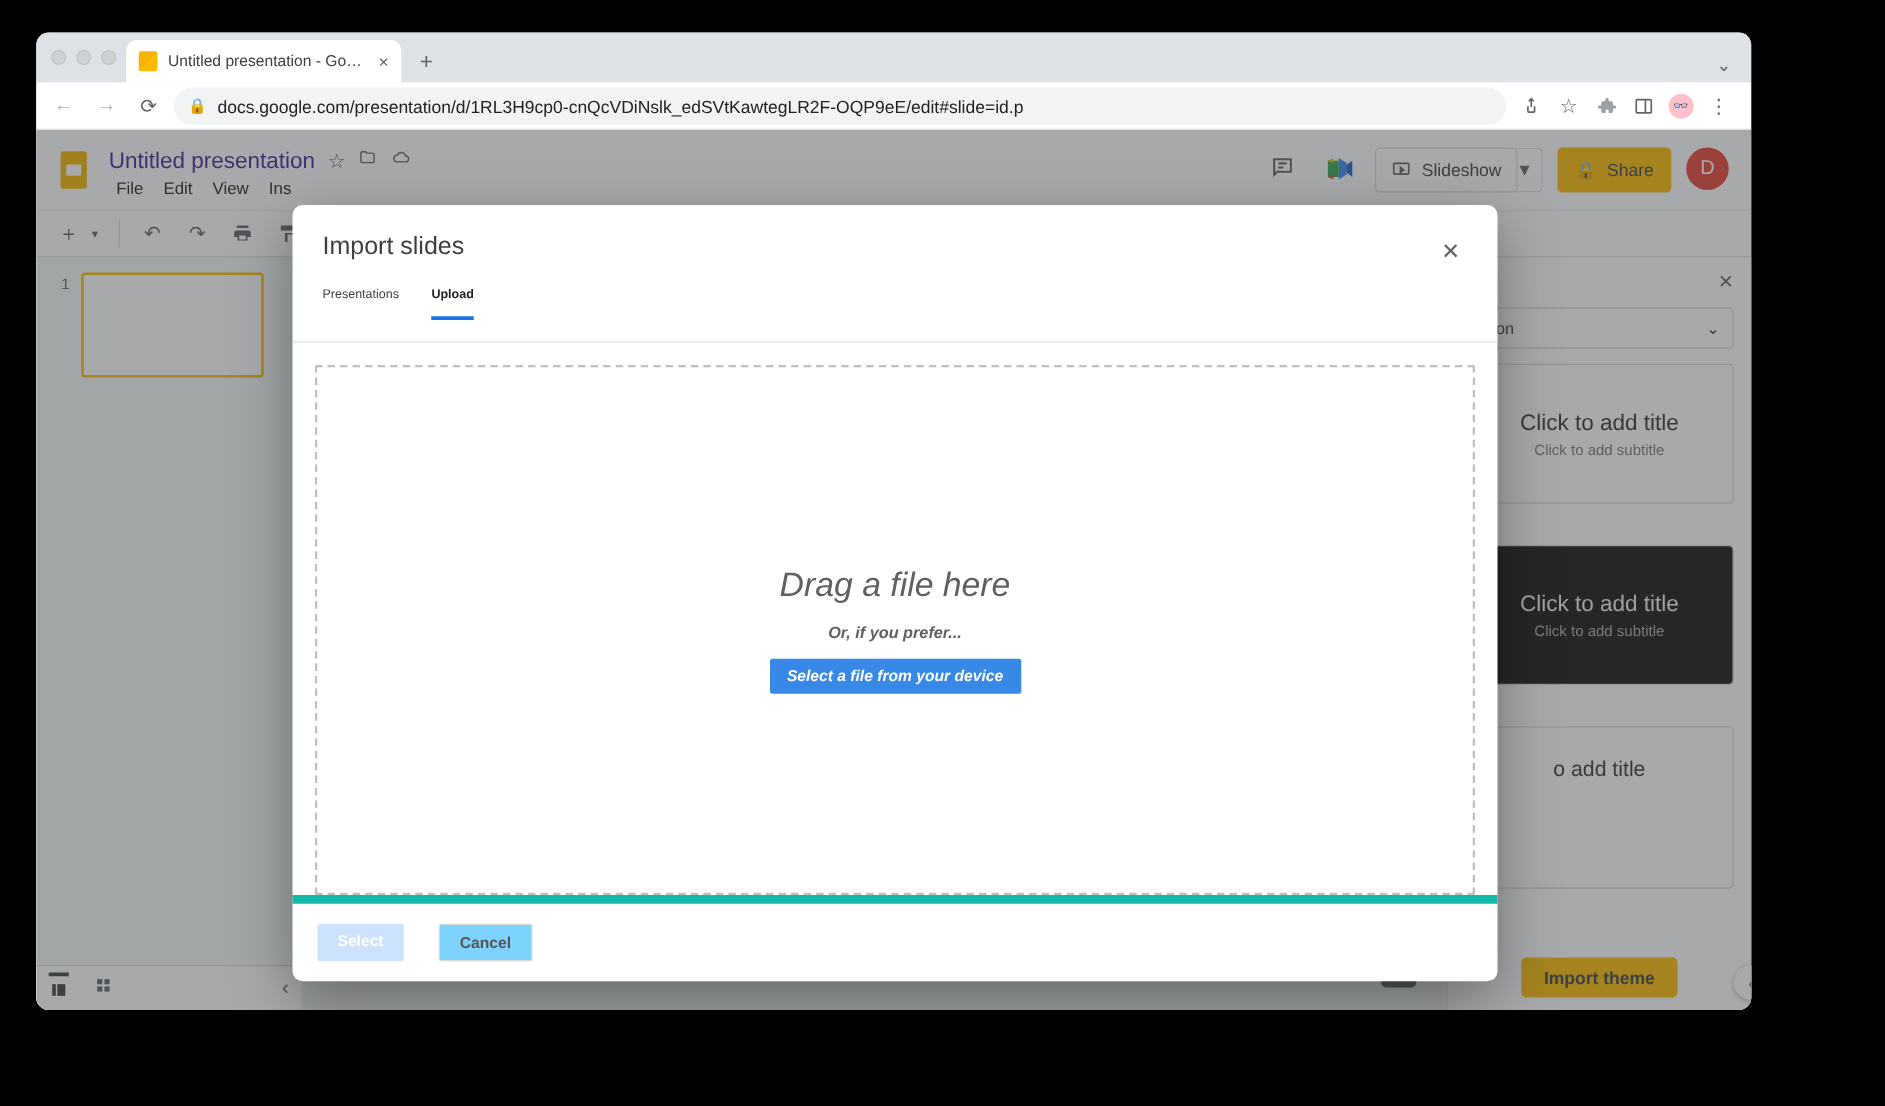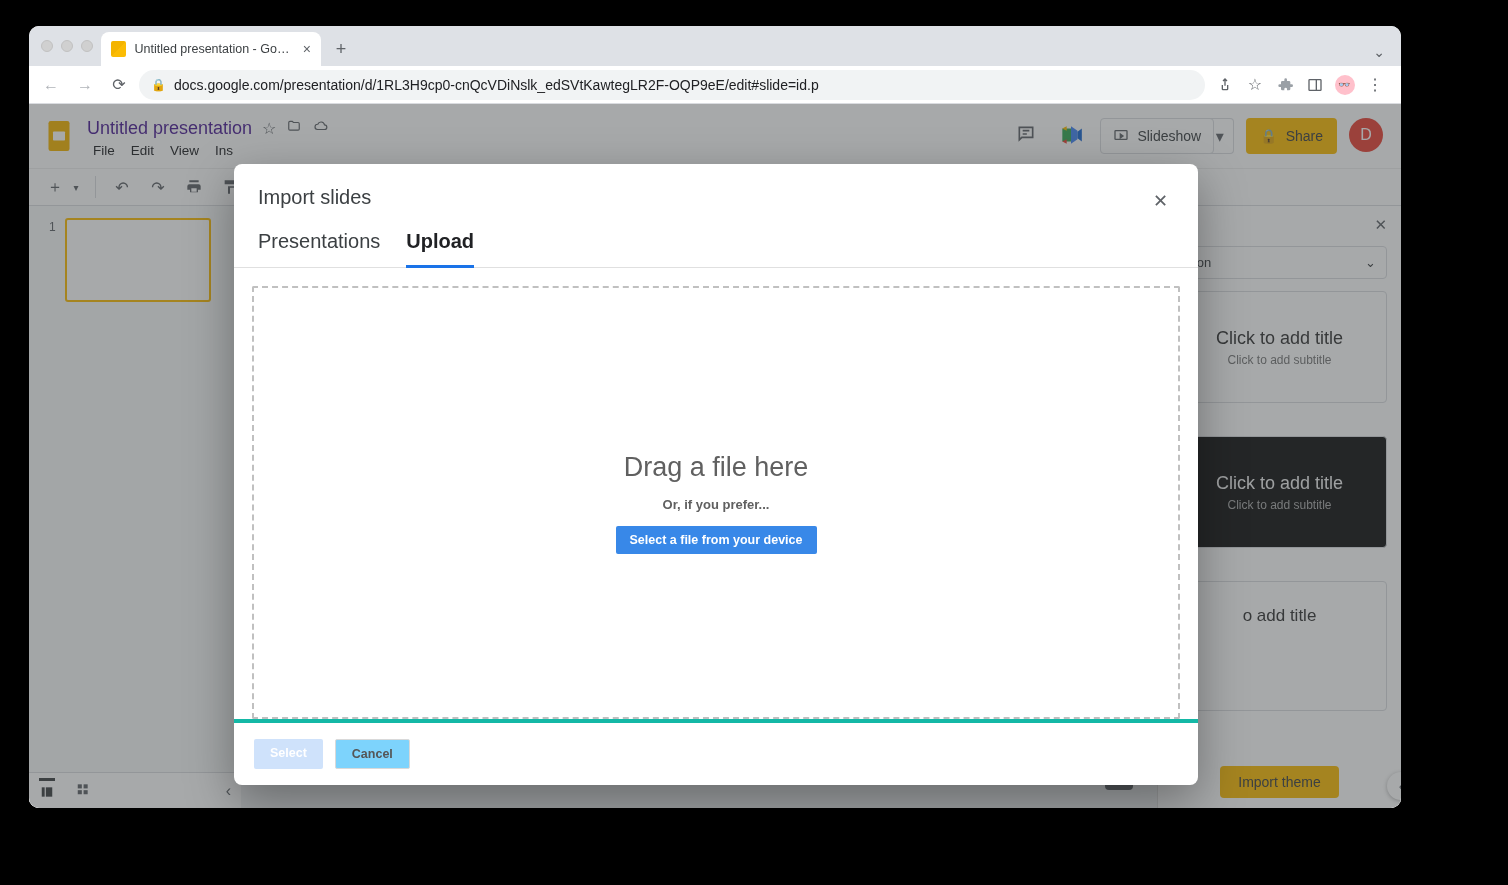--- a/index.html
+++ b/index.html
@@ -56,40 +56,40 @@
   .canvas-area{ flex:1; position:relative; background:#f1f3f4;}
   .canvas-area .explore{ position:absolute; right:24px; bottom:18px; width:28px;height:28px;background:#5f6368;border-radius:4px; color:#fff;display:flex;align-items:center;justify-content:center; font-size:16px;}
   .themes{ width:244px; border-left:1px solid #e0e0e0; padding:10px 14px; display:flex; flex-direction:column; gap:12px; background:#fff;}
   .themes-hdr{ display:flex; justify-content:space-between; align-items:center; font-size:15px; color:#202124;}
   .themes-select{ border:1px solid #dadce0; border-radius:4px; padding:8px 10px; font-size:13px; color:#3c4043; display:flex; justify-content:space-between; align-items:center;}
   .theme-card{ border:1px solid #dadce0; border-radius:4px; height:112px; display:flex;flex-direction:column;align-items:center;justify-content:center; gap:4px; font-size:12px; color:#777; padding:6px;}
   .theme-card .t1{ font-size:18px; color:#333;}
   .theme-card.dark{ background:#111; color:#aaa;}
   .theme-card.dark .t1{ color:#eee;}
   .theme-label{ font-size:13px; color:#3c4043; margin-top:-6px;}
-  .import-theme{ margin-top:auto; align-self:center; background:#fbbc04; color:#3c4043; font-weight:400; padding:8px 18px; border-radius:4px; font-size:14px;}
+  .import-theme{ margin-top:auto; align-self:center; background:#fbbc04; color:#3c4043; font-weight:700; padding:8px 18px; border-radius:4px; font-size:14px;}
   .bottom-bar{ position:absolute; left:0; bottom:0; height:36px; width:212px; background:#fff; border-top:1px solid #dadce0; display:flex; align-items:center; padding:0 10px; gap:20px; color:#5f6368;}
   .bottom-bar .spacer{flex:1}
   .collapse-fab{ position:absolute; right:-14px; bottom:8px; width:28px;height:28px;border-radius:50%;background:#fff;box-shadow:0 1px 4px rgba(0,0,0,.3);display:flex;align-items:center;justify-content:center;color:#5f6368;font-size:14px; z-index:15;}
   
   .scrim{ position:absolute; inset:0; background:rgba(60,64,67,.45); z-index:20;}
   
   .modal{ position:absolute; left:205px; top:60px; width:964px; height:621px; background:#fff; border-radius:8px; box-shadow:0 16px 48px rgba(0,0,0,.35); z-index:30; display:flex; flex-direction:column;}
   .modal-head{ padding:22px 24px 0 24px; display:flex; justify-content:space-between; align-items:flex-start;}
   .modal-title{ font-size:20px; color:#3c4043;}
   .modal-close{ color:#5f6368; font-size:18px; padding:4px 6px; cursor:pointer;}
-  .modal-tabs{ display:flex; gap:26px; padding:14px 24px 0 24px; border-bottom:1px solid #e0e0e0; font-size:20px;}
+  .modal-tabs{ display:flex; gap:26px; padding:14px 24px 18px 24px; border-bottom:1px solid #e0e0e0; font-size:10px;}
   .modal-tab{ padding-bottom:12px; color:#3c4043; cursor:pointer;}
   .modal-tab.active{ color:#202124; font-weight:600; border-bottom:3px solid #1a73e8; margin-bottom:-1px;}
-  .modal-body{ flex:1; padding:18px 18px 0 18px; border-bottom:4px solid #14b8a6;}
+  .modal-body{ flex:1; padding:18px 18px 0 18px; border-bottom:7px solid #14b8a6;font-style:italic;}
   .dropzone{ height:100%; border:2px dashed #c0c0c0; border-radius:2px; display:flex; flex-direction:column; align-items:center; justify-content:center; gap:14px;}
   .dz-main{ font-size:27px; color:#606060; }
   .dz-sub{ font-size:13px; font-weight:600; color:#606060;}
   .dz-btn{ background:#3888e8; color:#fff; font-size:12.5px; font-weight:600; padding:7px 14px; border-radius:2px; cursor:pointer;text-align:center;}
-  .modal-foot{ padding:16px 20px; display:flex; gap:12px;}
+  .modal-foot{ padding:16px 20px; display:flex; gap:28px;}
   .m-btn{ font-size:12.5px; font-weight:600; padding:7px 16px; border-radius:2px; cursor:pointer;}
   .m-select{ background:#cfe2fb; color:#fff; }
   .m-cancel{ background:#7dd3fc; border:1px solid #d9d9d9; color:#555;}
 </style>
 </head>
 <body>
 
 <div class="desktop-frame">
 
   <div class="tabstrip">

